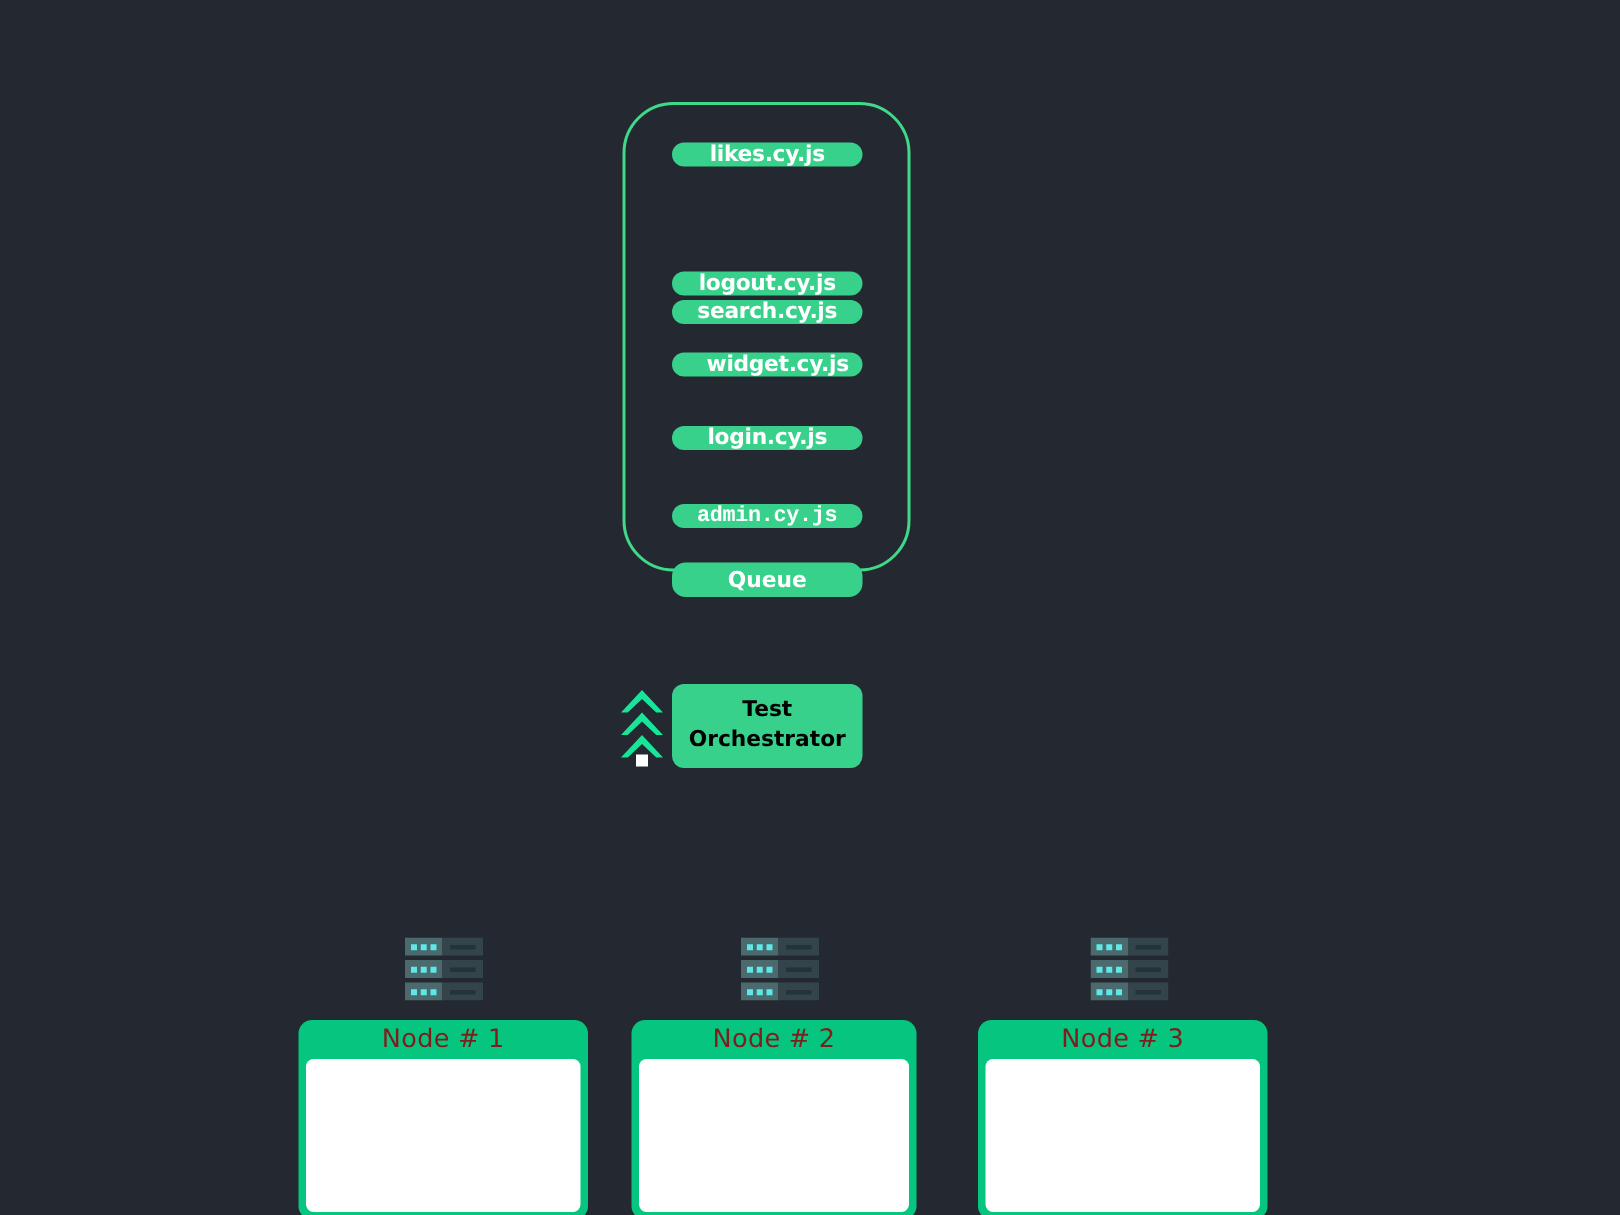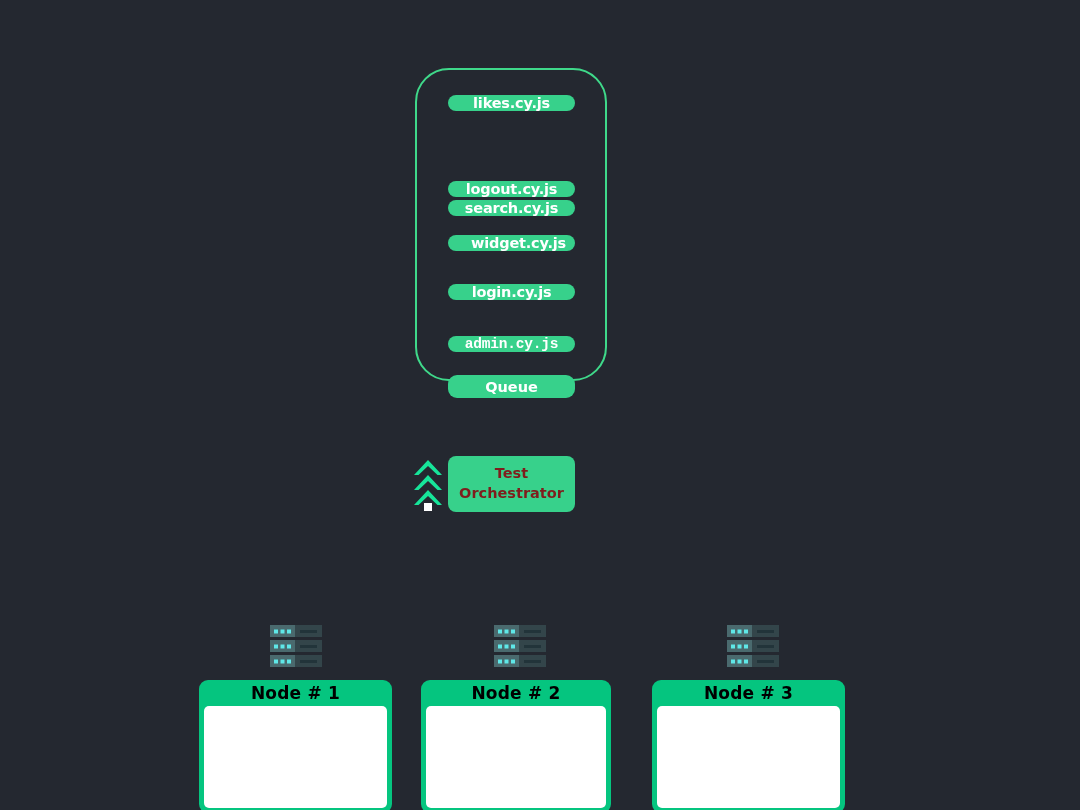--- a/index.html
+++ b/index.html
@@ -83,21 +83,21 @@
     left: 448px;
     top: 456px;
     width: 127px;
     height: 56px;
     background: #37d18b;
     border-radius: 8px;
     display: flex;
     flex-direction: column;
     align-items: center;
     justify-content: center;
-    color: #7f1d1d;
+    color: #000000;
     font-size: 14.5px;
     font-weight: bold;
     line-height: 1.35;
     text-align: center;
     box-sizing: border-box;
   }
 
   #cypress-icon {
     position: absolute;
     left: 412px;
@@ -137,23 +137,23 @@
     overflow: hidden;
   }
   .node-group.n1 .node-card { width: 190px; }
   .node-group.n2 .node-card { width: 193px; }
 
   .node-header {
     height: 26px;
     display: flex;
     align-items: center;
     justify-content: center;
-    color: #000000;
+    color: #7f1d1d;
     font-size: 17px;
-    font-weight: bold;
+    font-weight: normal;
     letter-spacing: 0.2px;
   }
 
   .node-body {
     position: absolute;
     left: 5px;
     right: 5px;
     top: 26px;
     bottom: 5px;
     background: #ffffff;

